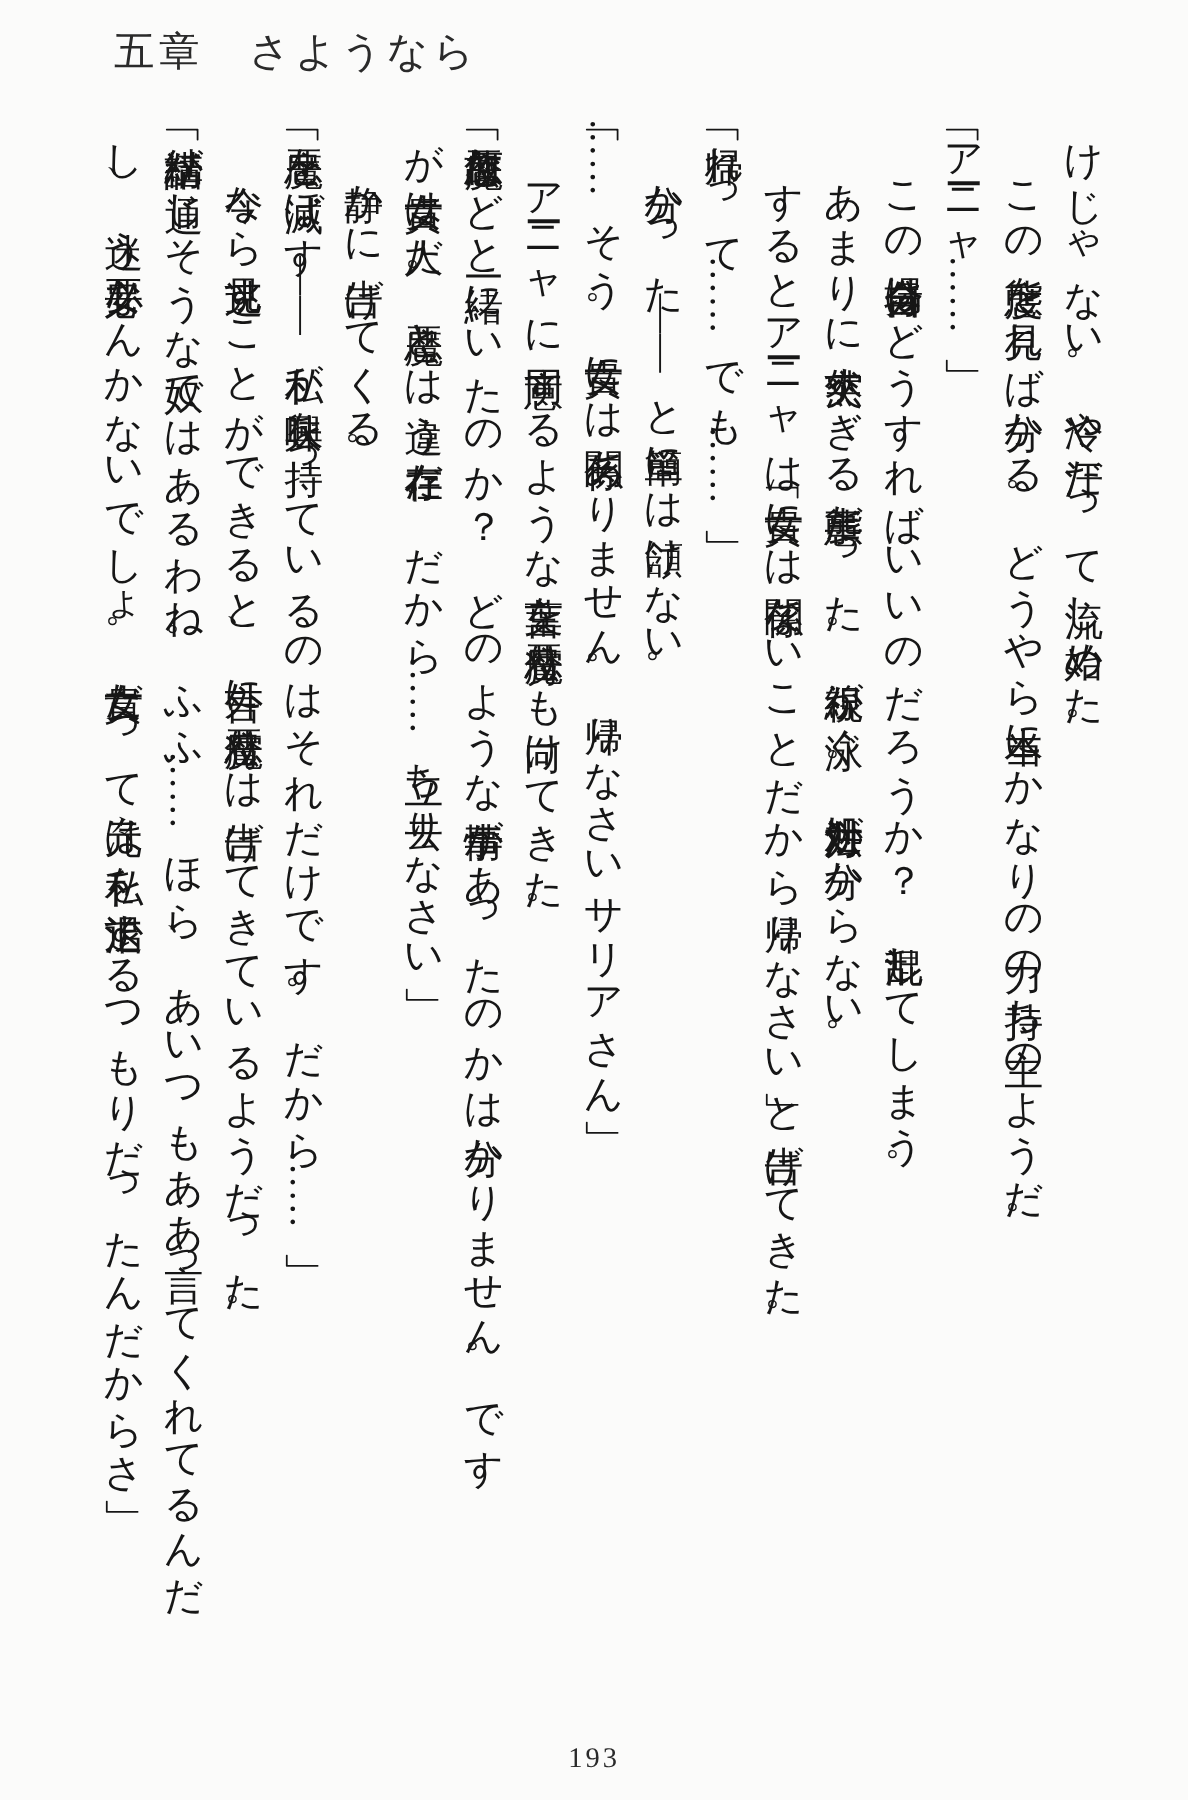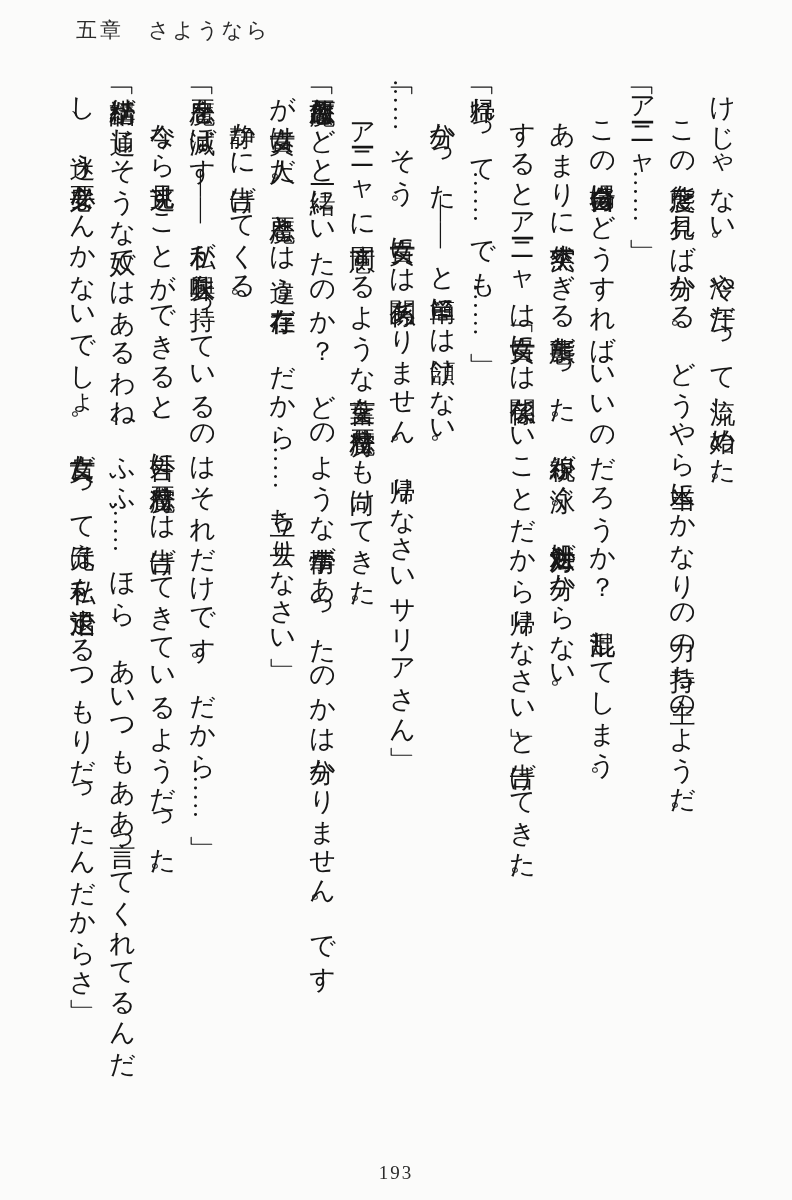--- a/index.html
+++ b/index.html
@@ -14,21 +14,21 @@
     margin: 0 auto;
     background: #fbfbfa;
     color: #1c1c1c;
     font-family: "Liberation Serif", "DejaVu Serif", serif;
     overflow: hidden;
   }
   .chapter-header {
     position: absolute;
     top: 16px;
     left: 76px;
-    font-size: 21px;
+    font-size: 27px;
     letter-spacing: 3px;
     color: #2a2a2a;
     white-space: pre;
   }
   .text-area {
     position: absolute;
     top: 78px;
     right: 50px;
     width: 682px;
     height: 1090px;

